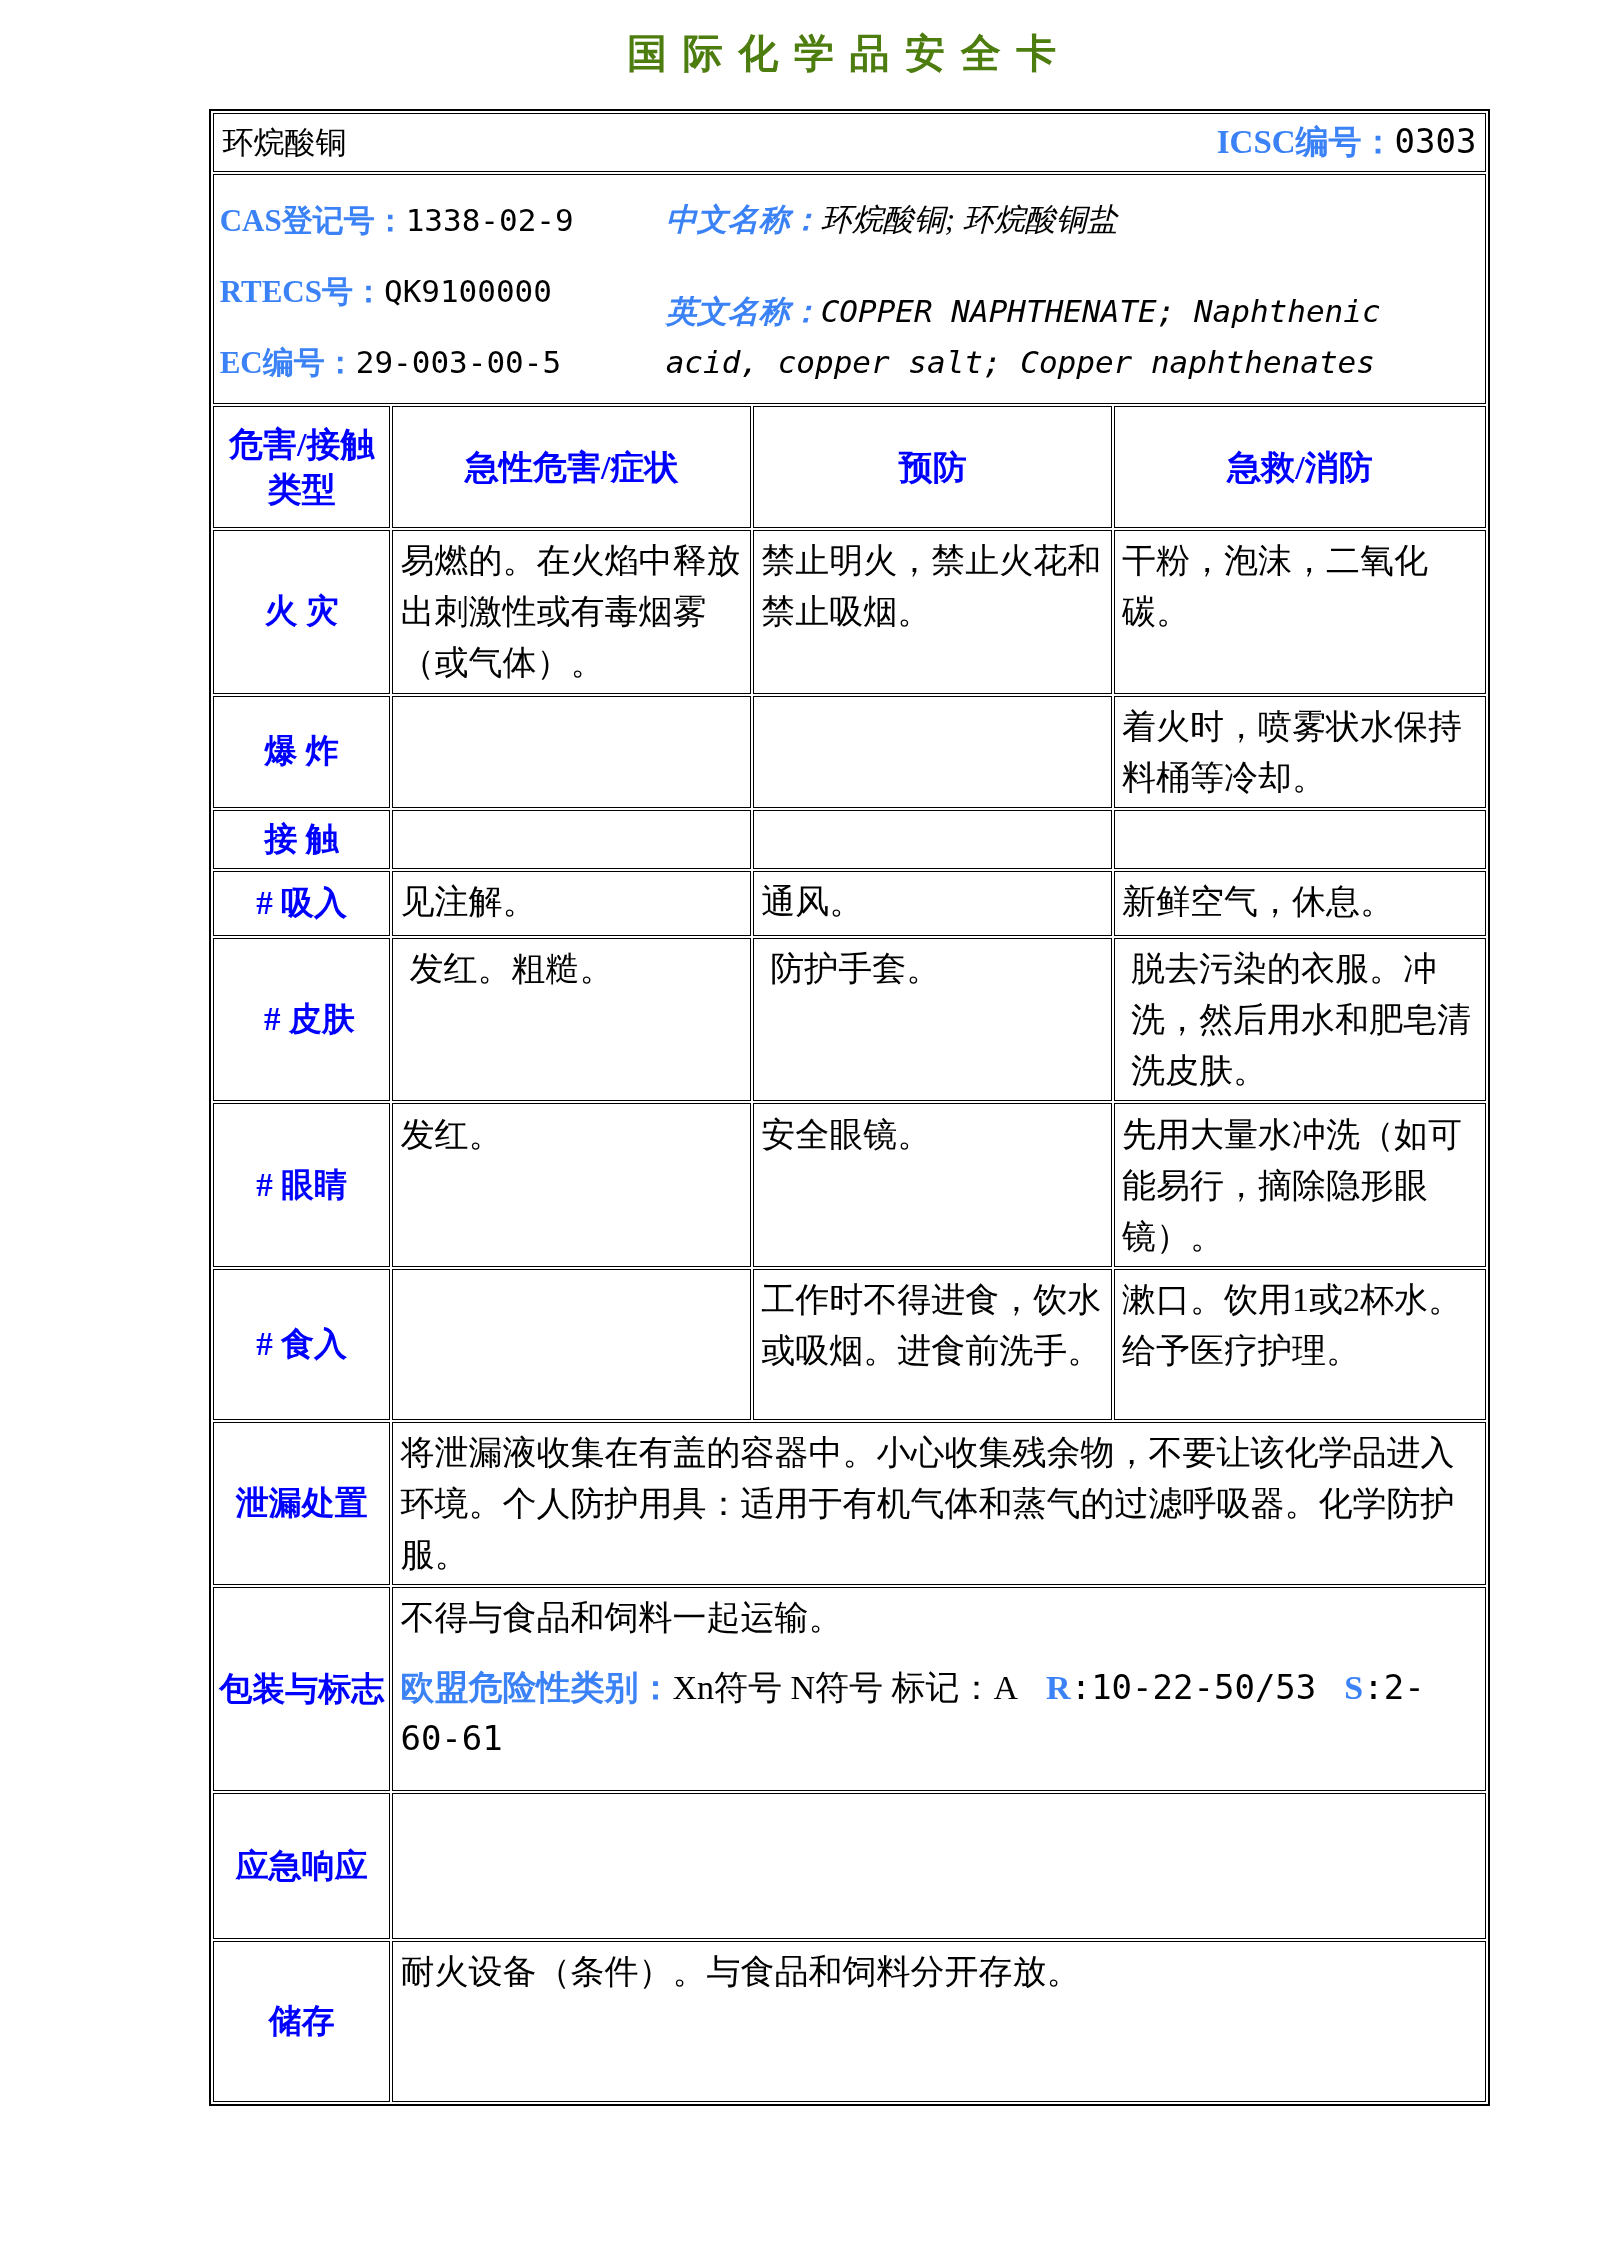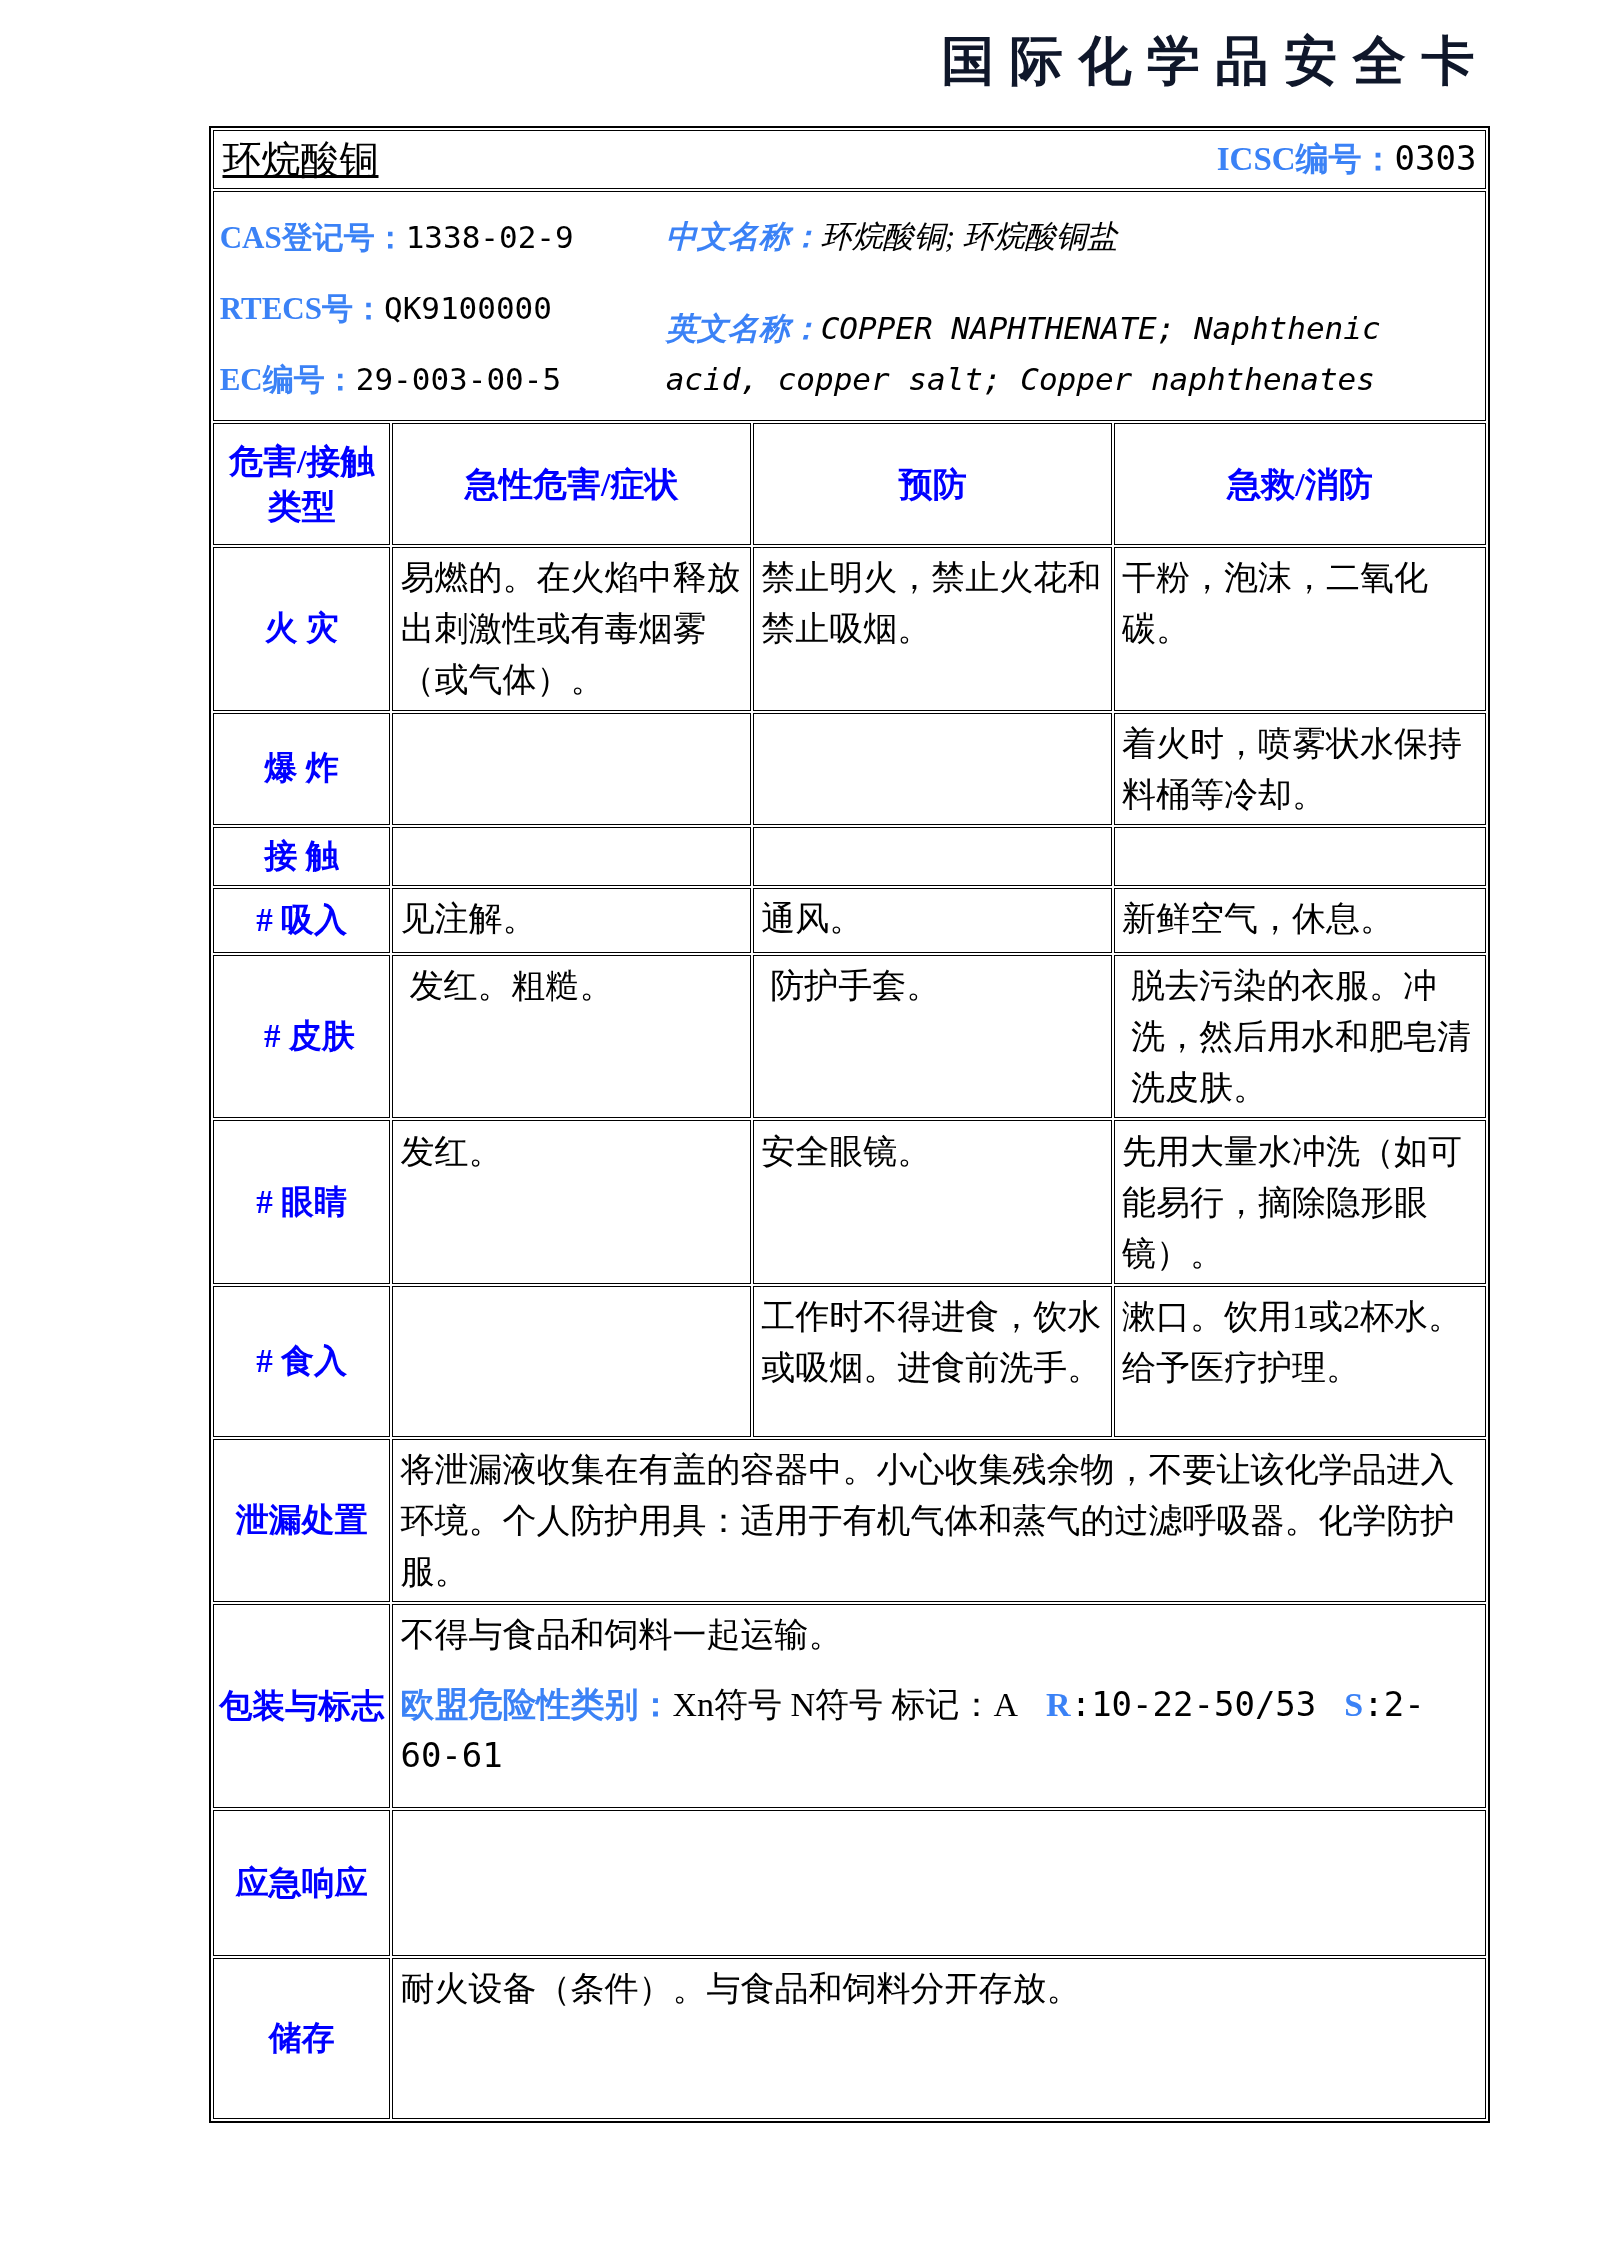--- a/index.html
+++ b/index.html
@@ -6,24 +6,24 @@
   html, body { margin: 0; padding: 0; }
   body {
     width: 1624px; height: 2261px;
     background: #ffffff;
     color: #000000;
     font-family: "Liberation Serif", serif;
   }
   .page-title {
     margin: 25.5px 0 28px 209px;
     width: 1281px;
-    text-align: right;
-    font-size: 53px;
+    text-align: center;
+    font-size: 40px;
     font-weight: bold;
-    color: #0f172a;
+    color: #4d7c0f;
     letter-spacing: 15.6px;
     white-space: nowrap;
   }
   table.card {
     border-collapse: separate;
     border-spacing: 2.1px;
     border: 2.8px solid #000000;
     margin-left: 209px;
     width: 1281px;
     table-layout: fixed;
@@ -69,21 +69,21 @@
   tr.r-skin  td { height: 149px; padding-left: 16px; }
   tr.r-eye   td { height: 151px; }
   tr.r-ing   td { height: 151px; }
   tr.r-spill td { height: 151px; }
   tr.r-pack  td { height: 204px; }
   tr.r-emer  td { height: 146px; }
   tr.r-stor  td { height: 161px; }
 
   td.band-cell { vertical-align: middle; padding: 0 8.5px; }
   .band { display: flex; justify-content: space-between; align-items: center; }
-  .band-name { font-size: 39px; text-decoration: underline; }
+  .band-name { font-size: 31px; }
   .band-right { white-space: nowrap; }
   .band-right .blue { font-size: 33px; }
   .band-right .num { font-size: 34px; font-family: "DejaVu Sans Mono", monospace; }
 
   td.ids-cell { padding: 10px 5.7px 5.7px 5.7px; }
   .ids { display: flex; }
   .ids-left { width: 446px; flex: 0 0 446px; }
   .ids-right { flex: 1; }
   .id-line { font-size: 31px; line-height: 70px; white-space: nowrap; }
   .ids-right .id-line { white-space: normal; font-style: italic; }

